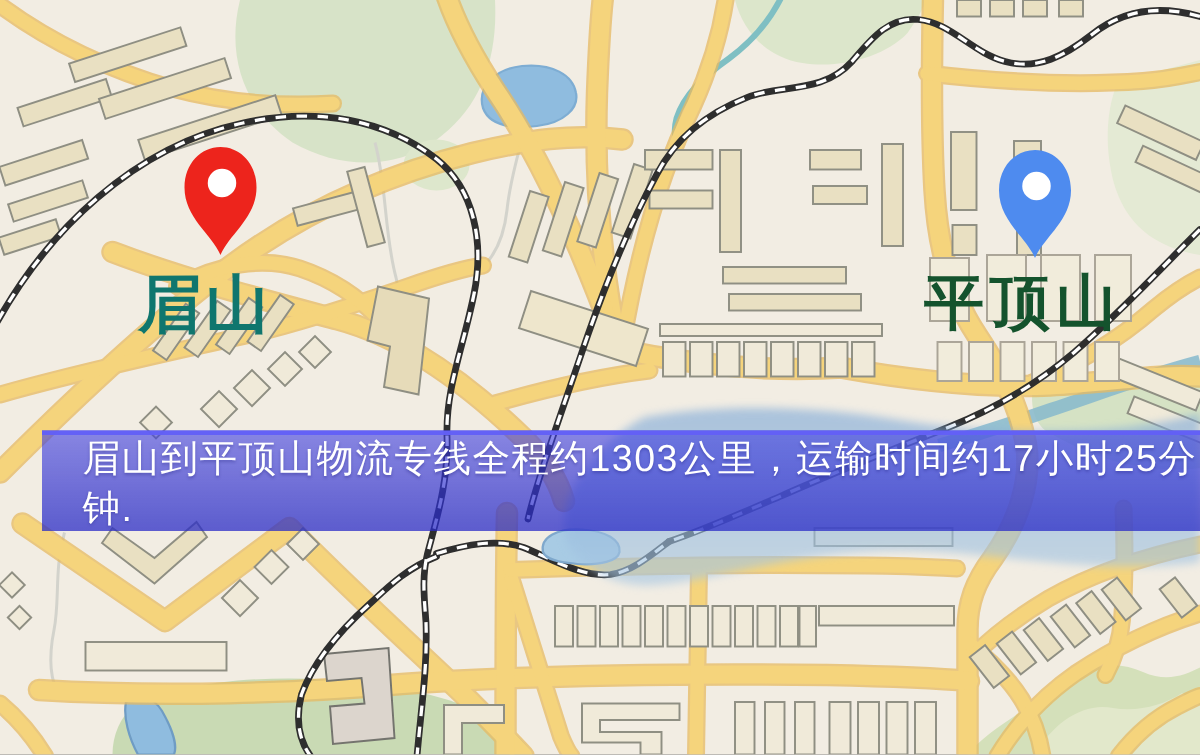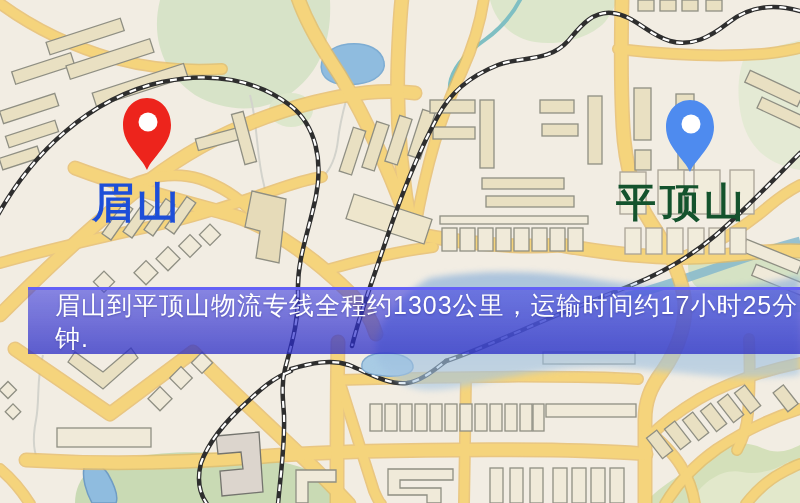--- a/index.html
+++ b/index.html
@@ -4,21 +4,21 @@
 <style>
   html,body{margin:0;padding:0;background:#888;}
   .screen{
     position:relative;width:800px;height:503px;overflow:hidden;
     font-family:"Liberation Sans","DejaVu Sans",sans-serif;
     background:#f2ede3;
   }
   .map-svg{position:absolute;left:0;top:0;}
   .pin{position:absolute;pointer-events:auto;}
   .city-label{position:absolute;font-weight:bold;line-height:1;white-space:nowrap;}
-  .origin-label{left:92px;top:182px;font-size:42px;color:#1d4ed8;letter-spacing:3px;}
+  .origin-label{left:92px;top:182px;font-size:42px;color:#0f766e;letter-spacing:3px;}
   .dest-label{left:616px;top:182px;font-size:40px;color:#14532d;letter-spacing:4px;}
   .banner{
     position:absolute;left:0;top:287px;width:800px;height:67px;box-sizing:border-box;
     background:linear-gradient(180deg,rgba(62,62,224,0.60),rgba(40,42,198,0.74));
     border-top:3px solid rgba(100,97,248,0.95);
     display:flex;align-items:center;margin-left:28px;
   }
   .banner-text{
     color:#ffffff;font-size:25px;letter-spacing:1px;padding-left:27px;
     text-shadow:0 1px 2px rgba(30,30,120,0.35);

